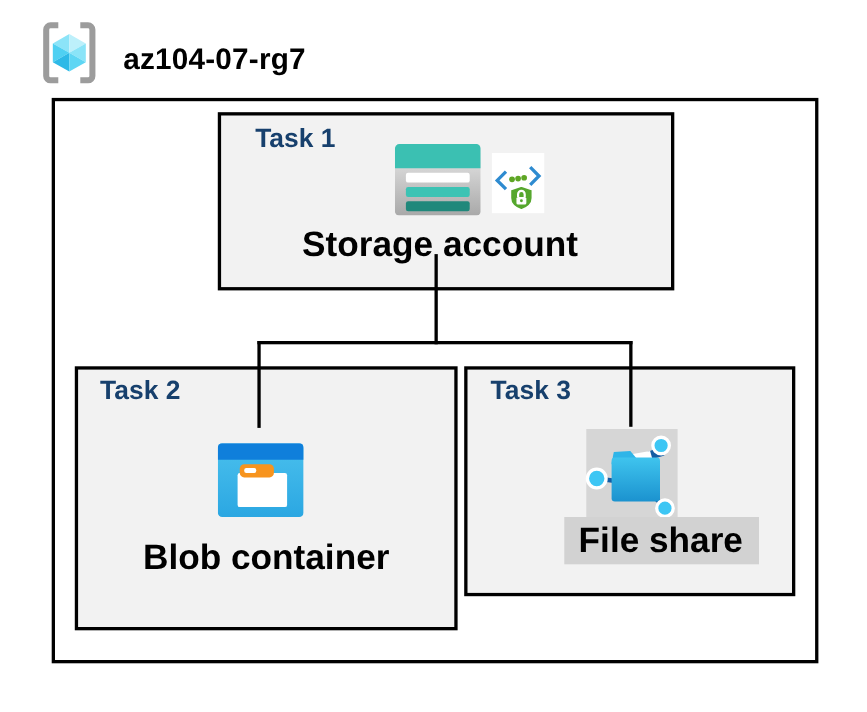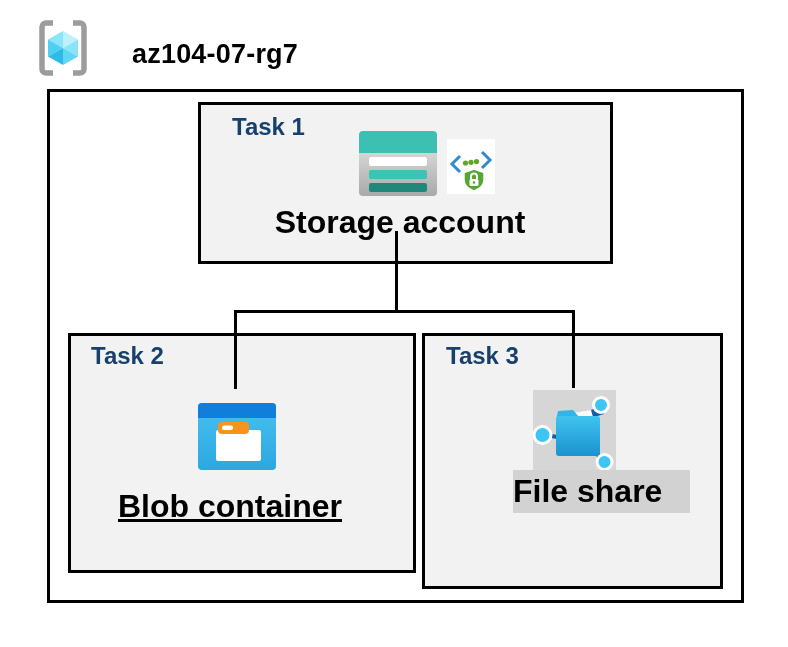--- a/index.html
+++ b/index.html
@@ -2,52 +2,52 @@
 <html><head>
 <meta charset="utf-8">
 <style>
   html,body { margin:0; padding:0; background:#fff; }
   #canvas {
     position:relative; width:788px; height:647px; background:#ffffff;
     font-family:"Liberation Sans", sans-serif; overflow:hidden;
   }
   
   .rg-header-icon { position:absolute; left:36px; top:19px; width:54px; height:58px; }
-  .rg-title { position:absolute; left:112px; top:39px; font-size:27px; font-weight:700; color:#000; letter-spacing:0.2px;margin-left:20px; }
+  .rg-title { position:absolute; left:112px; top:39px; font-size:27px; font-weight:700; color:#000; letter-spacing:0.2px; }
 
   
   .outer-box { position:absolute; left:47px; top:89px; width:697px; height:514px; border:3px solid #000; background:#fff; box-sizing:border-box; }
 
   
   .task-box { position:absolute; border:3px solid #000; background:#F2F2F2; box-sizing:border-box; }
   .task1 { left:198px; top:102px; width:415px; height:162px;padding-left:37px; }
   .task2 { left:68px;  top:333px; width:348px; height:240px; }
-  .task3 { left:422px; top:333px; width:301px; height:256px; }
+  .task3 { left:422px; top:333px; width:301px; height:209px; }
 
   .task-label { position:absolute; font-size:24px; font-weight:700; color:#17406D; }
   .task1 .task-label { left:31px; top:8px; }
   .task2 .task-label { left:20px; top:6px; }
   .task3 .task-label { left:21px; top:6px; }
 
   .item-label { position:absolute; font-size:32px; font-weight:700; color:#000; white-space:nowrap; }
   .task1 .item-label { left:199px; top:99px; transform:translateX(-50%); }
-  .task2 .item-label { left:159px; top:152px; transform:translateX(-50%);text-decoration:underline; }
+  .task2 .item-label { left:171px; top:152px; transform:translateX(-50%); }
 
   
   .storage-icon { position:absolute; left:158px; top:26px; width:78px; height:65px; }
   .api-icon     { position:absolute; left:246px; top:34px; width:48px; height:55px; }
 
   
   .blob-icon { position:absolute; left:127px; top:67px; width:78px; height:67px; }
 
   
   .fs-icon-box  { position:absolute; left:108px; top:54px; width:83px; height:81px; background:#D6D6D6; }
   .fs-icon-box svg { overflow:visible; position:absolute; left:0; top:0; width:83px; height:81px; }
   .fs-label-box { position:absolute; left:88px; top:134px; width:177px; height:43px; background:#D2D2D2; }
-  .fs-label-box .item-label { position:static; display:block; line-height:43px; transform:none; }
+  .fs-label-box .item-label { position:static; display:block; padding-left:13px; line-height:43px; transform:none; }
 
   
   .conn { position:absolute; background:#000; }
   .conn-v1 { left:395px; top:231px; width:3px;  height:82px; }
   .conn-h  { left:234px; top:310px; width:341px; height:3px; }
   .conn-v2 { left:234px; top:310px; width:3px;  height:79px; }
   .conn-v3 { left:572px; top:310px; width:3px;  height:78px; }
 </style>
 </head>
 <body>

